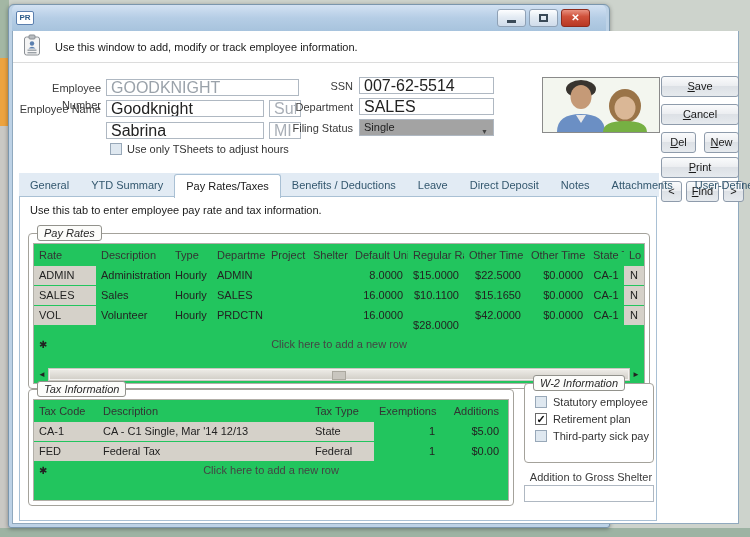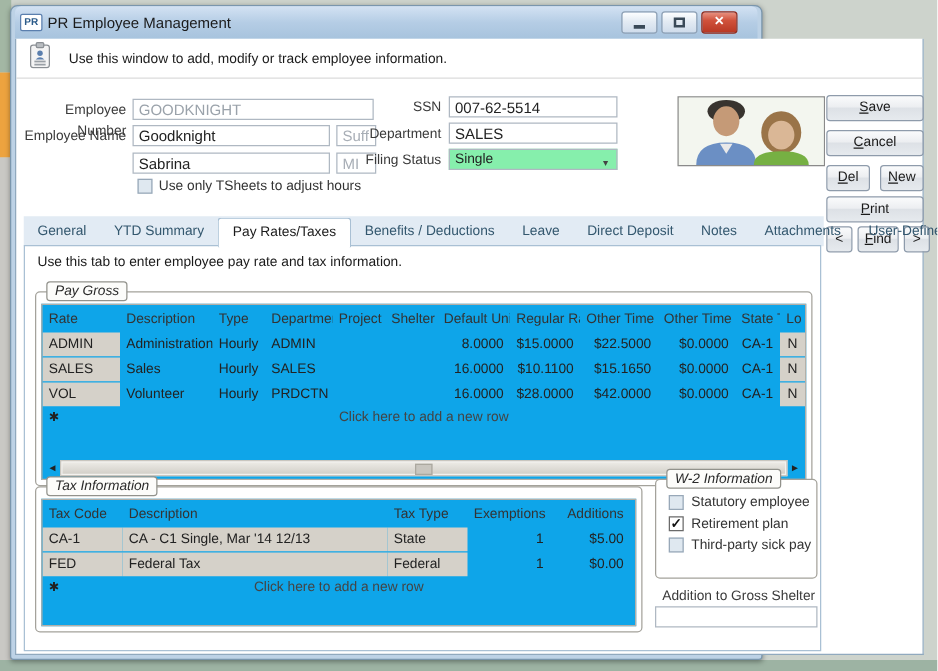--- a/index.html
+++ b/index.html
@@ -33,24 +33,24 @@
 
   
   .infobar { position:absolute; left:0; top:0; width:725px; height:32px; border-bottom:1px solid #dcdcdc;
     display:flex; align-items:center; }
   .info-icon { margin:0 14px 0 10px; }
   .info-text { font-size:11px; color:#1a1a1a; }
 
   
   .flabel { position:absolute; font-size:11px; color:#3a3a3a; height:17px; line-height:17px; text-align:right; }
   .tinput { position:absolute; height:17px; border:1px solid #afb8c2; background:#fff; font-family:"Liberation Sans",sans-serif;
-    font-size:12px; color:#222; padding:4px 4px; }
+    font-size:16px; color:#222; padding:4px 4px; }
   .tinput.grayed { color:#9aa2aa; }
   .tinput::placeholder { color:#a8aeb6; }
-  .selectbox { position:absolute; height:17px; border:1px solid #afb8c2; background:#86efac; font-size:11px; color:#222;
+  .selectbox { position:absolute; height:17px; border:1px solid #afb8c2; background:#a3a3a3; font-size:11px; color:#222;
     line-height:15px; padding:0 4px; cursor:default; }
   .selectbox .caret { position:absolute; right:5px; top:4px; font-size:7px; color:#444; }
   .cbx { position:absolute; width:12px; height:12px; border:1px solid #98a8b8; background:#dfe8f0; }
   .cbx-label { position:absolute; font-size:11px; color:#333; height:14px; line-height:14px; }
 
   .photo { position:absolute; left:529px; top:46px; width:118px; height:56px; border:1px solid #8a8a8a; background:#f5f8f2; }
 
   
   .btn { position:absolute; height:21px; border:1px solid #8e9bab; border-radius:3px; cursor:default;
     background:linear-gradient(#fafbfc,#eceef1 45%,#dde1e6 50%,#e6eaee); text-align:center; }
@@ -65,21 +65,21 @@
     height:24px; line-height:23px; color:#1a1a1a; position:relative; z-index:3; margin-bottom:-1px;text-align:center; }
 
   .tab-panel { position:absolute; left:6px; top:165px; width:638px; height:325px; background:#fff; border:1px solid #a9c0d4; z-index:2; }
   .hint { position:absolute; left:10px; top:7px; font-size:11px; color:#1a1a1a; }
 
   
   .groupbox { position:absolute; border:1px solid #a4a29b; border-radius:4px; background:#fff; }
   .legend { position:absolute; top:-9px; left:8px; background:#fcfcfa; border:1px solid #92928c; border-radius:3px;
     padding:0 6px; font-style:italic; font-size:11px; color:#2a2a2a; height:16px; line-height:15px; z-index:2; }
 
-  .grid { position:absolute; left:4px; right:4px; top:9px; bottom:4px; border:1px solid #b2afa8; background:#0ea5e9; overflow:hidden; }
+  .grid { position:absolute; left:4px; right:4px; top:9px; bottom:4px; border:1px solid #b2afa8; background:#22c55e; overflow:hidden; }
   .grow { display:flex; }
   .grow.data { margin-top:1px; }
   .gcell { flex:0 0 auto; height:19px; line-height:19px; padding:0 5px; font-size:11px; color:#222;
     white-space:nowrap; overflow:hidden; }
   .ghead .gcell { height:21px; line-height:23px; color:#333; }
   .gcell.r { text-align:right; }
   .gcell.c { text-align:center; }
   .gcell.gray { background:#d5d1c9; }
   .addrow { position:relative; height:18px; line-height:18px; text-align:center; font-size:11px; color:#444; }
   .addrow .ast { position:absolute; left:5px; top:1px; font-size:10px; color:#222; }
@@ -101,21 +101,20 @@
 
 <div class="screen">
   <div class="bg-green"></div>
   <div class="bg-orange"></div>
   <div class="bg-gray"></div>
   <div class="bg-bottom"></div>
 
   <div class="window">
     <div class="titlebar">
       <div class="app-badge">PR</div>
-      <span class="title-text">PR Employee Management</span>
       <div class="win-controls">
         <div class="win-btn">
             <span class="glyph-min"></span>
           </div>
         <div class="win-btn">
             <span class="glyph-max"></span>
           </div>
         <div class="win-btn close">
             <span class="glyph-close">✕</span>
           </div>
@@ -210,21 +209,21 @@
           <div class="tab">Direct Deposit</div>
           <div class="tab">Notes</div>
           <div class="tab">Attachments</div>
           <div class="tab">User-Defined</div>
       </div>
 
       <div class="tab-panel">
         <div class="hint">Use this tab to enter employee pay rate and tax information.</div>
 
         <div class="groupbox" style="left:8px;top:36px;width:622px;height:156px;">
-          <div class="legend">Pay Gross</div>
+          <div class="legend">Pay Rates</div>
           <div class="grid" id="payrates-grid">
               <div class="grow ghead">
                 <div class="gcell" style="width: 62px;">Rate</div>
                 <div class="gcell" style="width: 74px;">Description</div>
                 <div class="gcell" style="width: 42px;">Type</div>
                 <div class="gcell" style="width: 54px;">Department</div>
                 <div class="gcell" style="width: 42px;">Project</div>
                 <div class="gcell" style="width: 42px;">Shelter</div>
                 <div class="gcell r" style="width: 58px;">Default Units</div>
                 <div class="gcell r" style="width: 56px;">Regular Rate</div>
@@ -262,21 +261,21 @@
                 <div class="gcell c gray" style="width: 20px;">N</div>
               </div>
               <div class="grow data">
                 <div class="gcell gray" style="width: 62px;">VOL</div>
                 <div class="gcell" style="width: 74px;">Volunteer</div>
                 <div class="gcell" style="width: 42px;">Hourly</div>
                 <div class="gcell" style="width: 54px;">PRDCTN</div>
                 <div class="gcell" style="width: 42px;"></div>
                 <div class="gcell" style="width: 42px;"></div>
                 <div class="gcell r" style="width: 58px;">16.0000</div>
-                <div class="gcell r" style="width: 56px;">$28.0000</div>
+                <div class="gcell r" style="width: 56px; margin-top: 10px;">$28.0000</div>
                 <div class="gcell r" style="width: 62px;">$42.0000</div>
                 <div class="gcell r" style="width: 62px;">$0.0000</div>
                 <div class="gcell c" style="width: 36px;">CA-1</div>
                 <div class="gcell c gray" style="width: 20px;">N</div>
               </div>
               <div class="addrow"><span class="ast">✱</span><span>Click here to add a new row</span></div>
               <div class="hscroll">
                 <span class="sarrow">◄</span>
                 <span class="strack">
                   <span class="sthumb">

